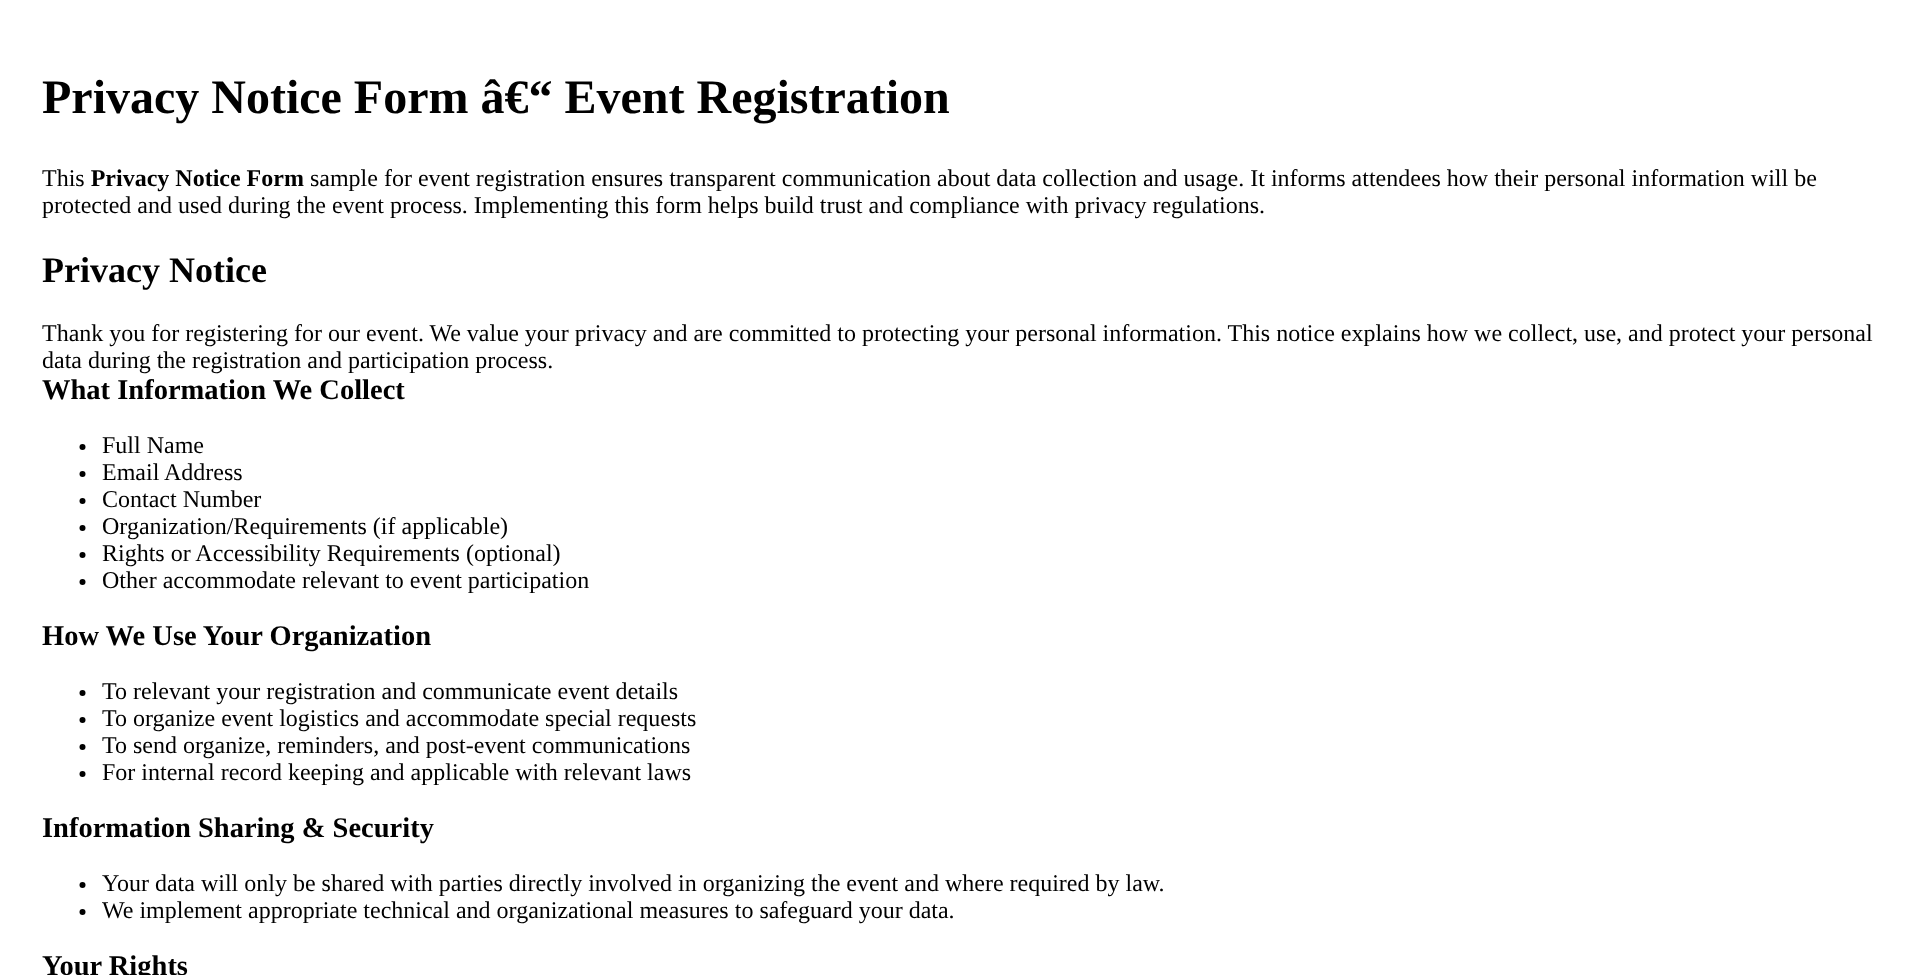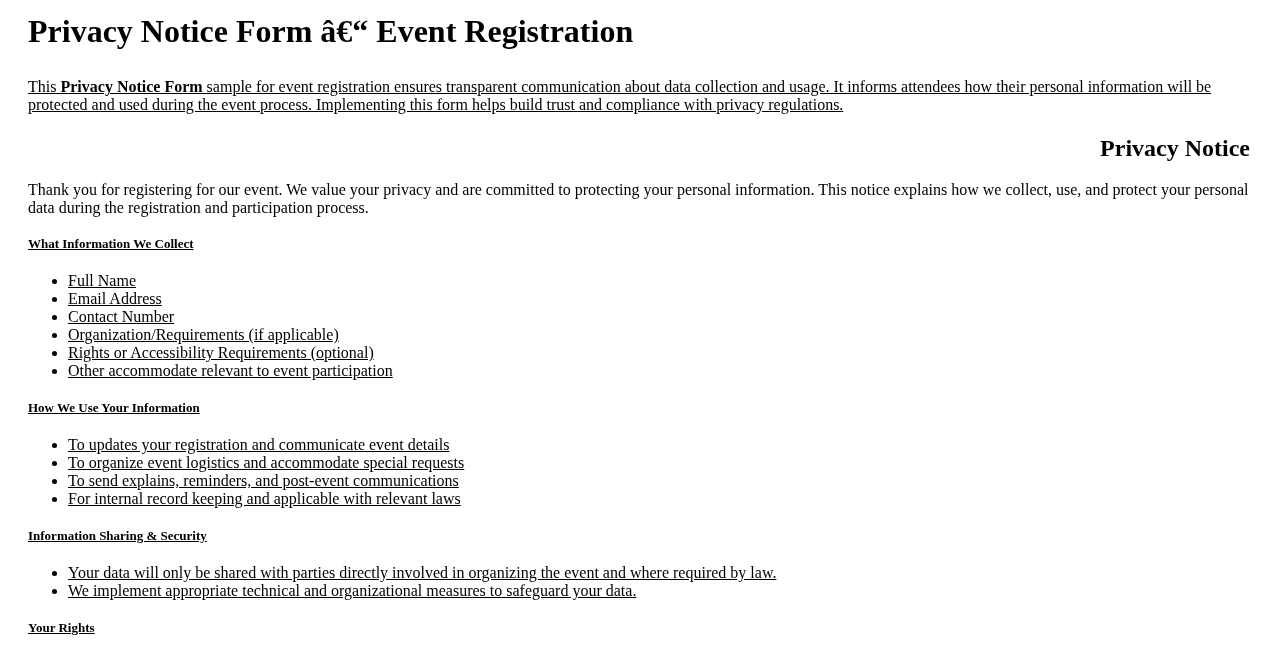--- a/index.html
+++ b/index.html
@@ -12,45 +12,42 @@
       box-sizing: border-box;
       padding: 0 28px;
       font-size: 16px;
       line-height: 18px;
     }
     h1 {
       font-size: 32px;
       line-height: 37px;
       font-weight: bold;
       margin: 0;
-      padding-top: 13px;
+      padding-top: 46px;
       margin-bottom: 28px;
     }
     p { margin: 0; }
-    .intro { margin-bottom: 20px; text-decoration: underline; }
+    .intro { margin-bottom: 20px; }
     h2 {
       font-size: 24px;
       line-height: 28px;
       font-weight: bold;
       margin: 0 0 19px 0;
-      text-align: right;
     }
     .notice { }
     h3 {
-      font-size: 13px;
+      font-size: 19px;
       line-height: 21px;
       font-weight: bold;
-      margin: 16px 0 18px 0;
-      text-decoration: underline;
+      margin: 0 0 18px 0;
     }
     ul {
       margin: 0 0 17px 0;
       padding-left: 40px;
       list-style-type: disc;
-      text-decoration: underline;
     }
     li { line-height: 18px; }
   </style>
 </head>
 <body>
 
 <h1>Privacy Notice Form â€“ Event Registration</h1>
 
 <p class="intro"><span>This </span><strong>Privacy Notice Form</strong><span> sample for event registration ensures transparent communication about data collection and usage. It informs attendees how their personal information will be protected and used during the event process. Implementing this form helps build trust and compliance with privacy regulations.</span></p>
 
@@ -60,25 +57,25 @@
 <h3>What Information We Collect</h3>
 <ul>
   <li>Full Name</li>
   <li>Email Address</li>
   <li>Contact Number</li>
   <li>Organization/Requirements (if applicable)</li>
   <li>Rights or Accessibility Requirements (optional)</li>
   <li>Other accommodate relevant to event participation</li>
 </ul>
 
-<h3>How We Use Your Information</h3>
+<h3>How We Use Your Organization</h3>
 <ul>
-  <li>To updates your registration and communicate event details</li>
+  <li>To relevant your registration and communicate event details</li>
   <li>To organize event logistics and accommodate special requests</li>
-  <li>To send explains, reminders, and post-event communications</li>
+  <li>To send organize, reminders, and post-event communications</li>
   <li>For internal record keeping and applicable with relevant laws</li>
 </ul>
 
 <h3>Information Sharing &amp; Security</h3>
 <ul>
   <li>Your data will only be shared with parties directly involved in organizing the event and where required by law.</li>
   <li>We implement appropriate technical and organizational measures to safeguard your data.</li>
 </ul>
 
 <h3>Your Rights</h3>

